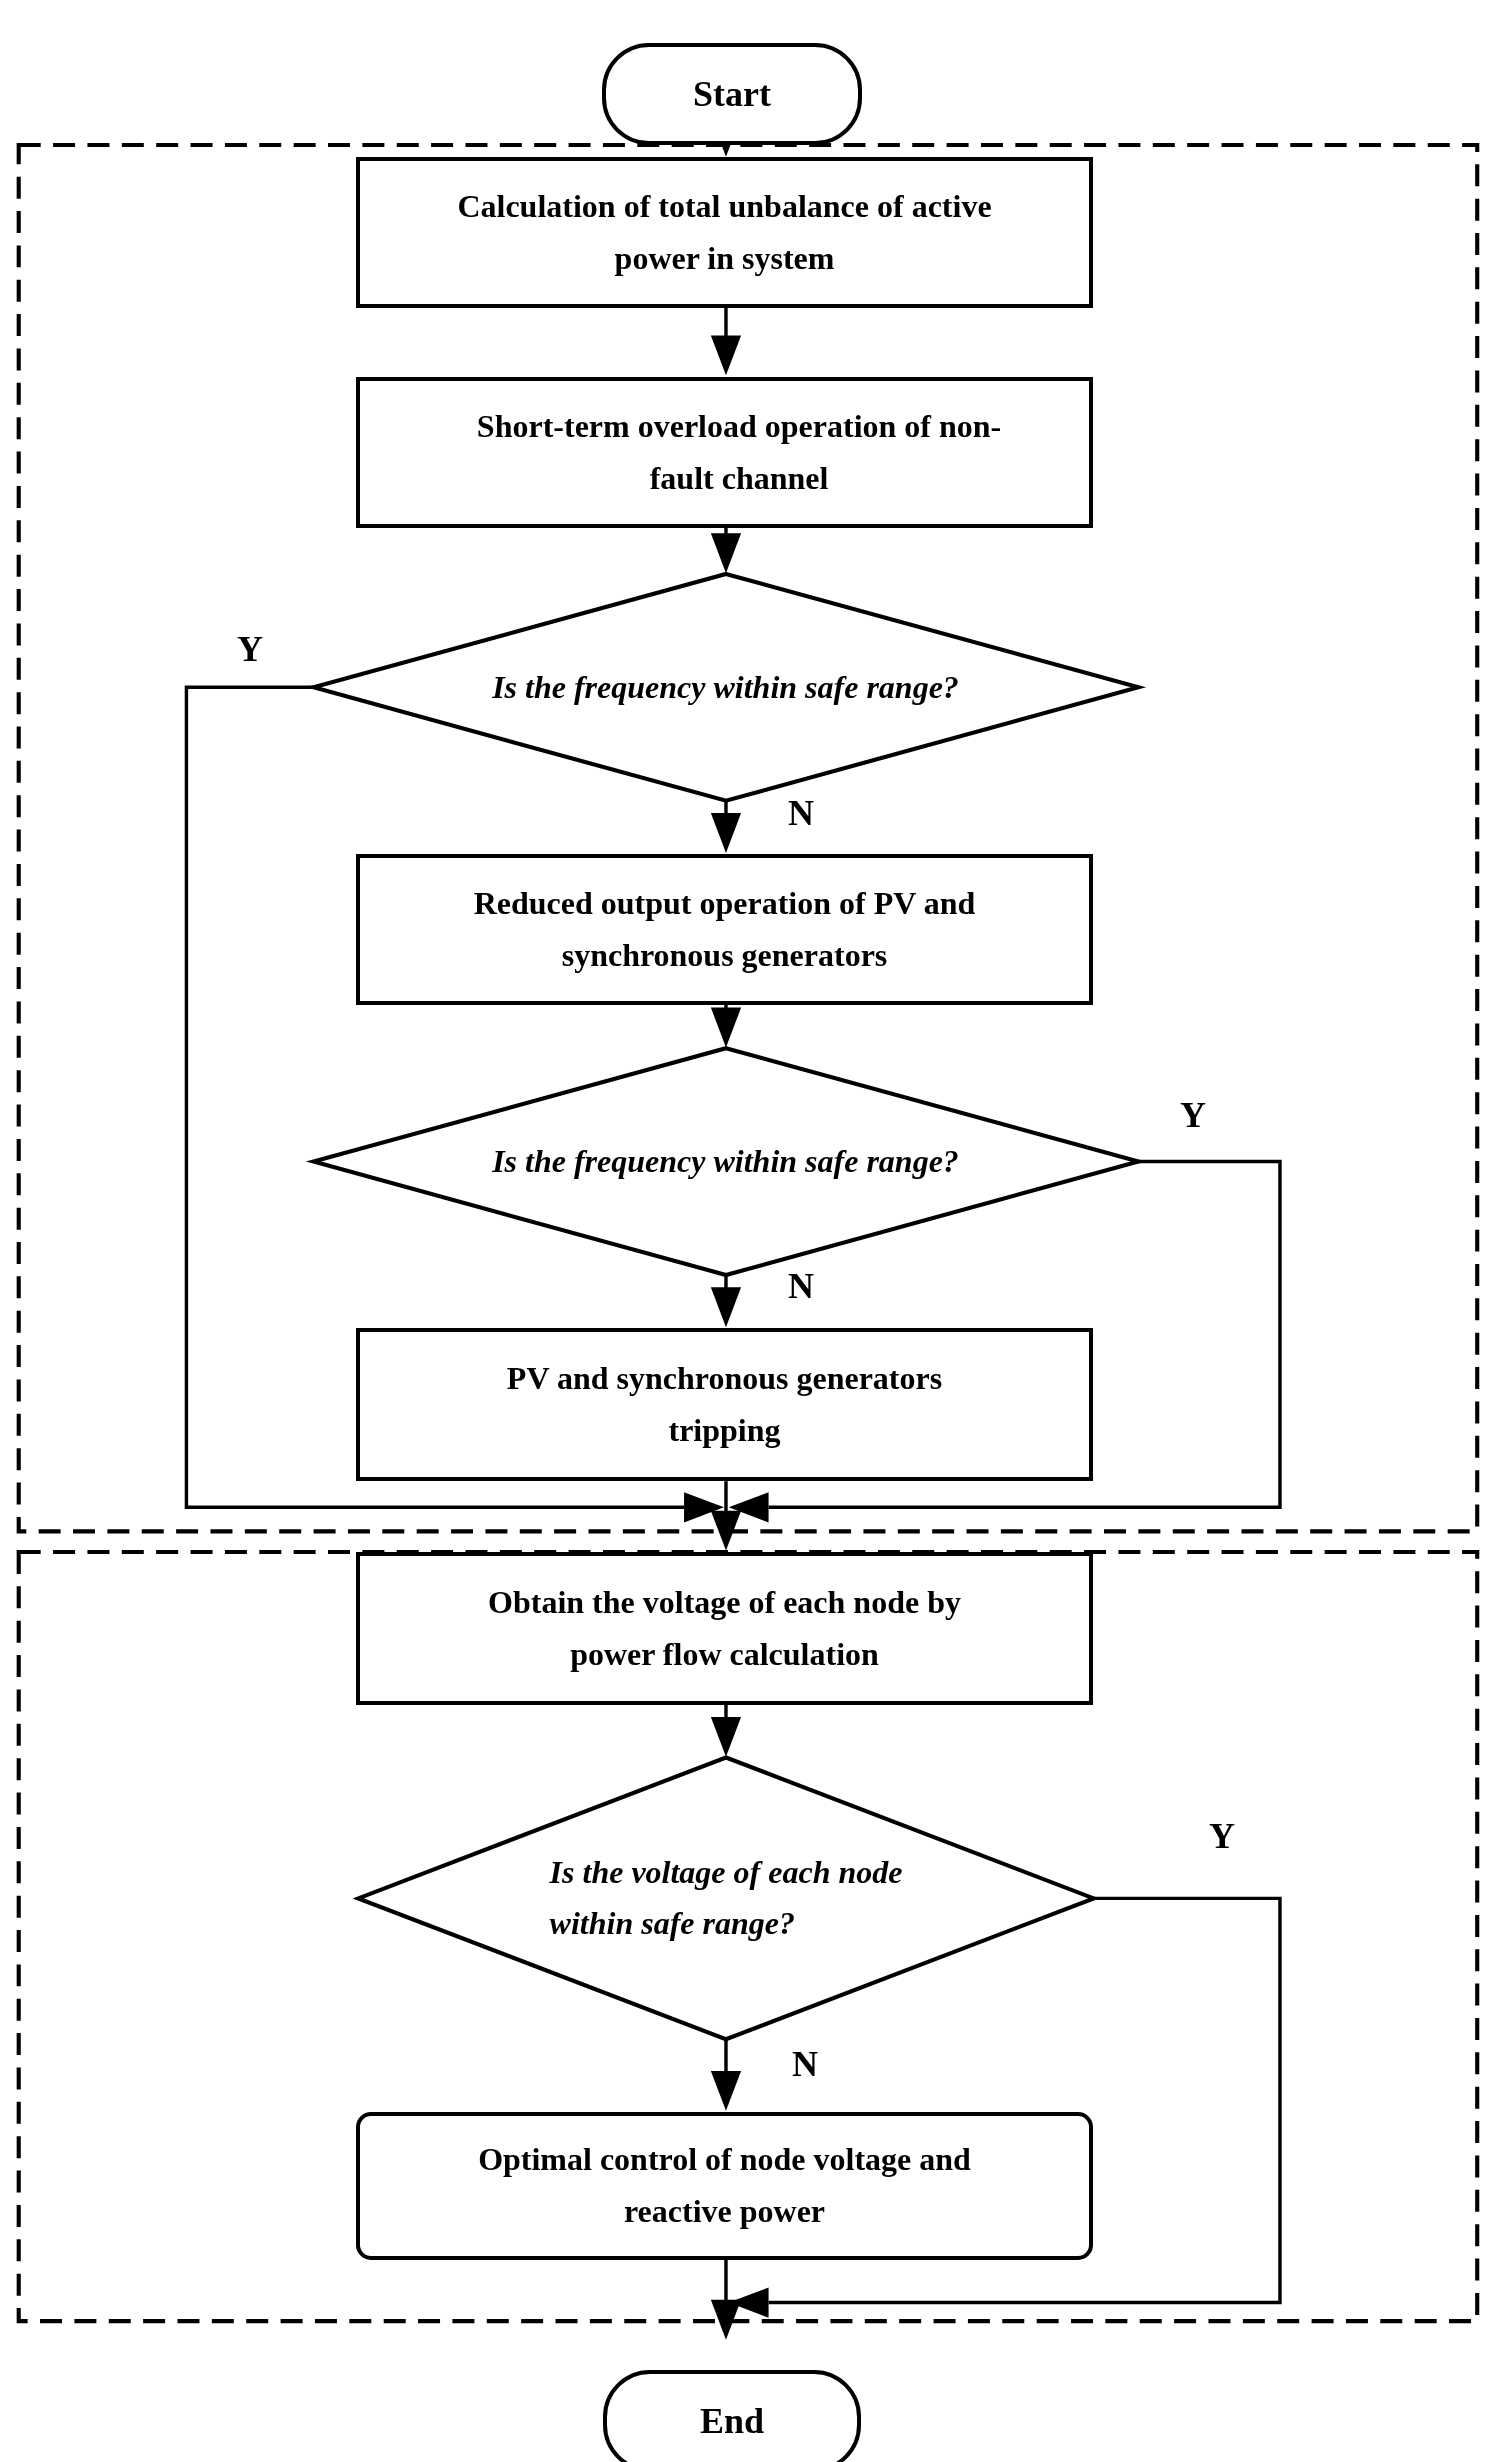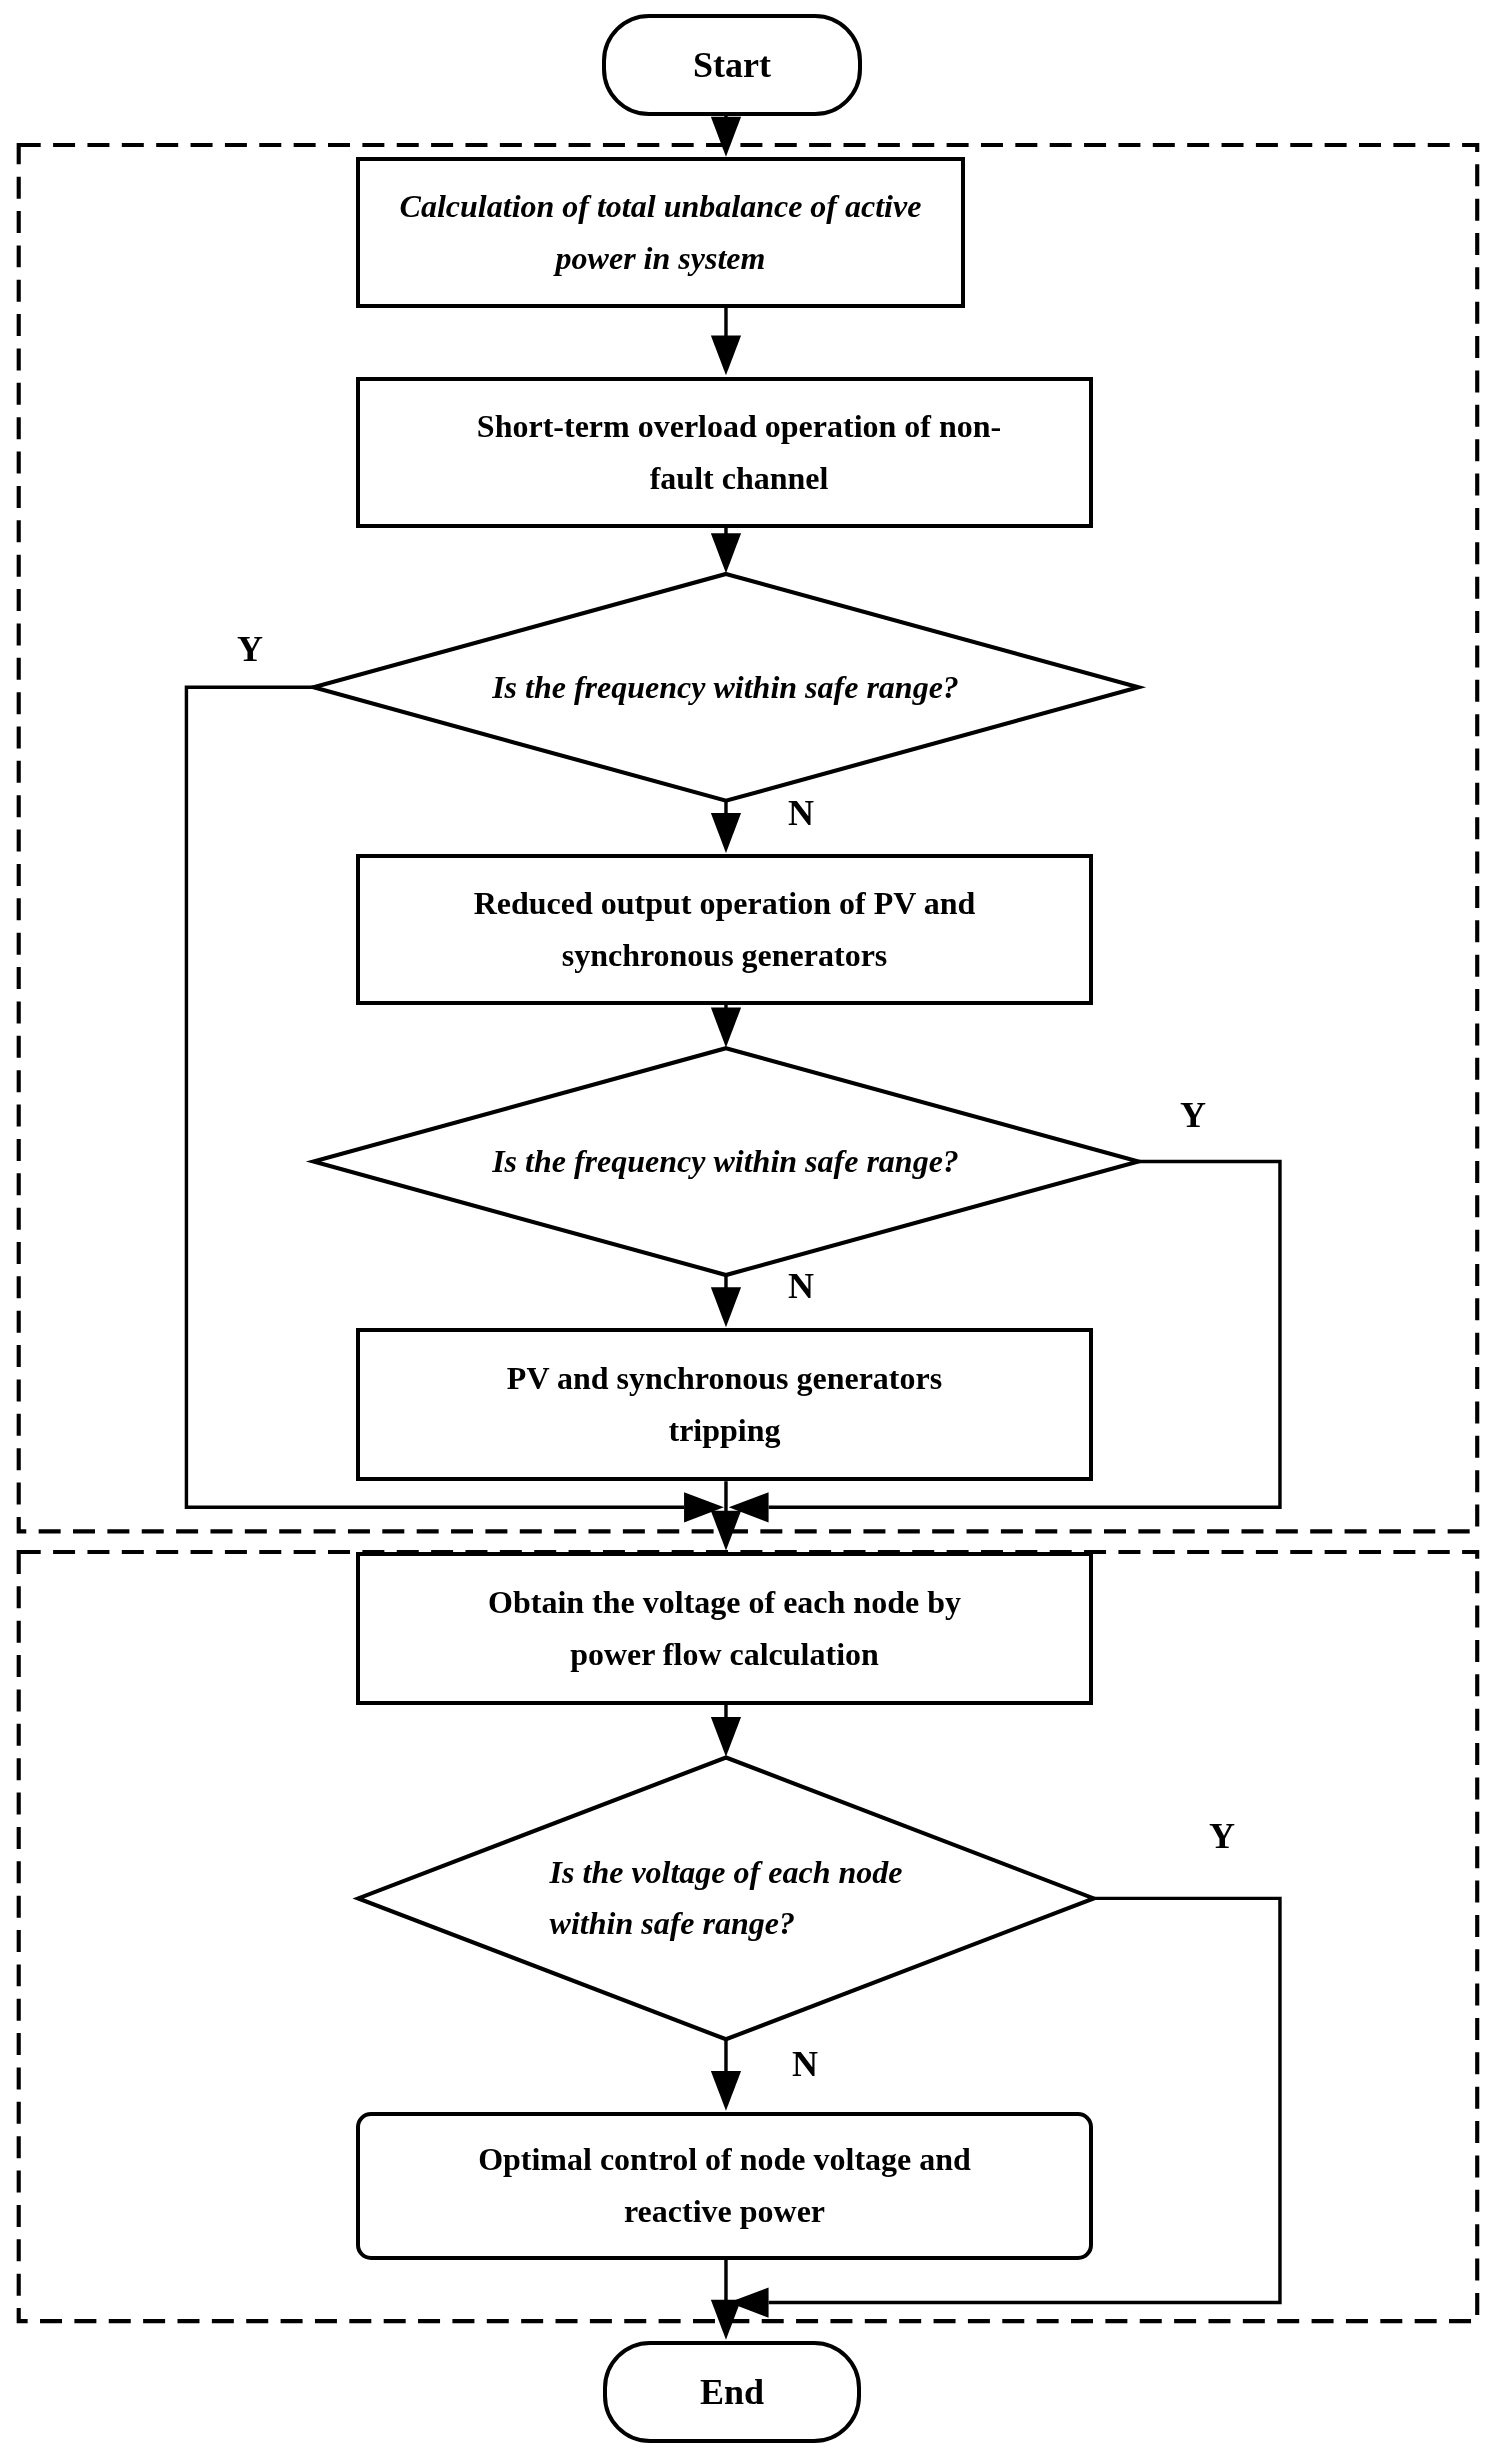--- a/index.html
+++ b/index.html
@@ -24,20 +24,21 @@
     display: flex;
     align-items: center;
     justify-content: center;
     text-align: center;
   }
   .terminal {
     border: 4.8px solid #000000;
     border-radius: 47px;
     font-size: 36px;
     font-weight: bold;
+    margin-top: 29px;
   }
   .process {
     border: 4.1px solid #000000;
     font-size: 32px;
     font-weight: bold;
     line-height: 1.62;
     white-space: pre-line;
     padding: 0 6.9px;
   }
   .decision-text {
@@ -129,21 +130,21 @@
     <polygon points="1056,2557 1591,2762 1056,2967 521,2762" fill="#ffffff" stroke="#000" stroke-width="6"></polygon>
   </svg>
 
   <div class="node terminal" style="left:602px; top:13.7px; width:260px; height:102px;">
     <span>Start</span>
   </div>
   <div class="node terminal" style="left:603px; top:2341px; width:258px; height:102px;text-align:center;">
     <span>End</span>
   </div>
 
-  <div class="node process" style="left:356px; top:157px; width:609px; height:151px;font-style:italic;">
+  <div class="node process" style="left:356px; top:157px; width:737px; height:151px;">
     <span>Calculation of total unbalance of active
 power in system</span>
   </div>
   <div class="node process" style="left:356px; top:377px; width:737px; height:151px;padding-left:36px;">
     <span>Short-term overload operation of non-
 fault channel</span>
   </div>
   <div class="node process" style="left:356px; top:854px; width:737px; height:151px;">
     <span>Reduced output operation of PV and
 synchronous generators</span>

